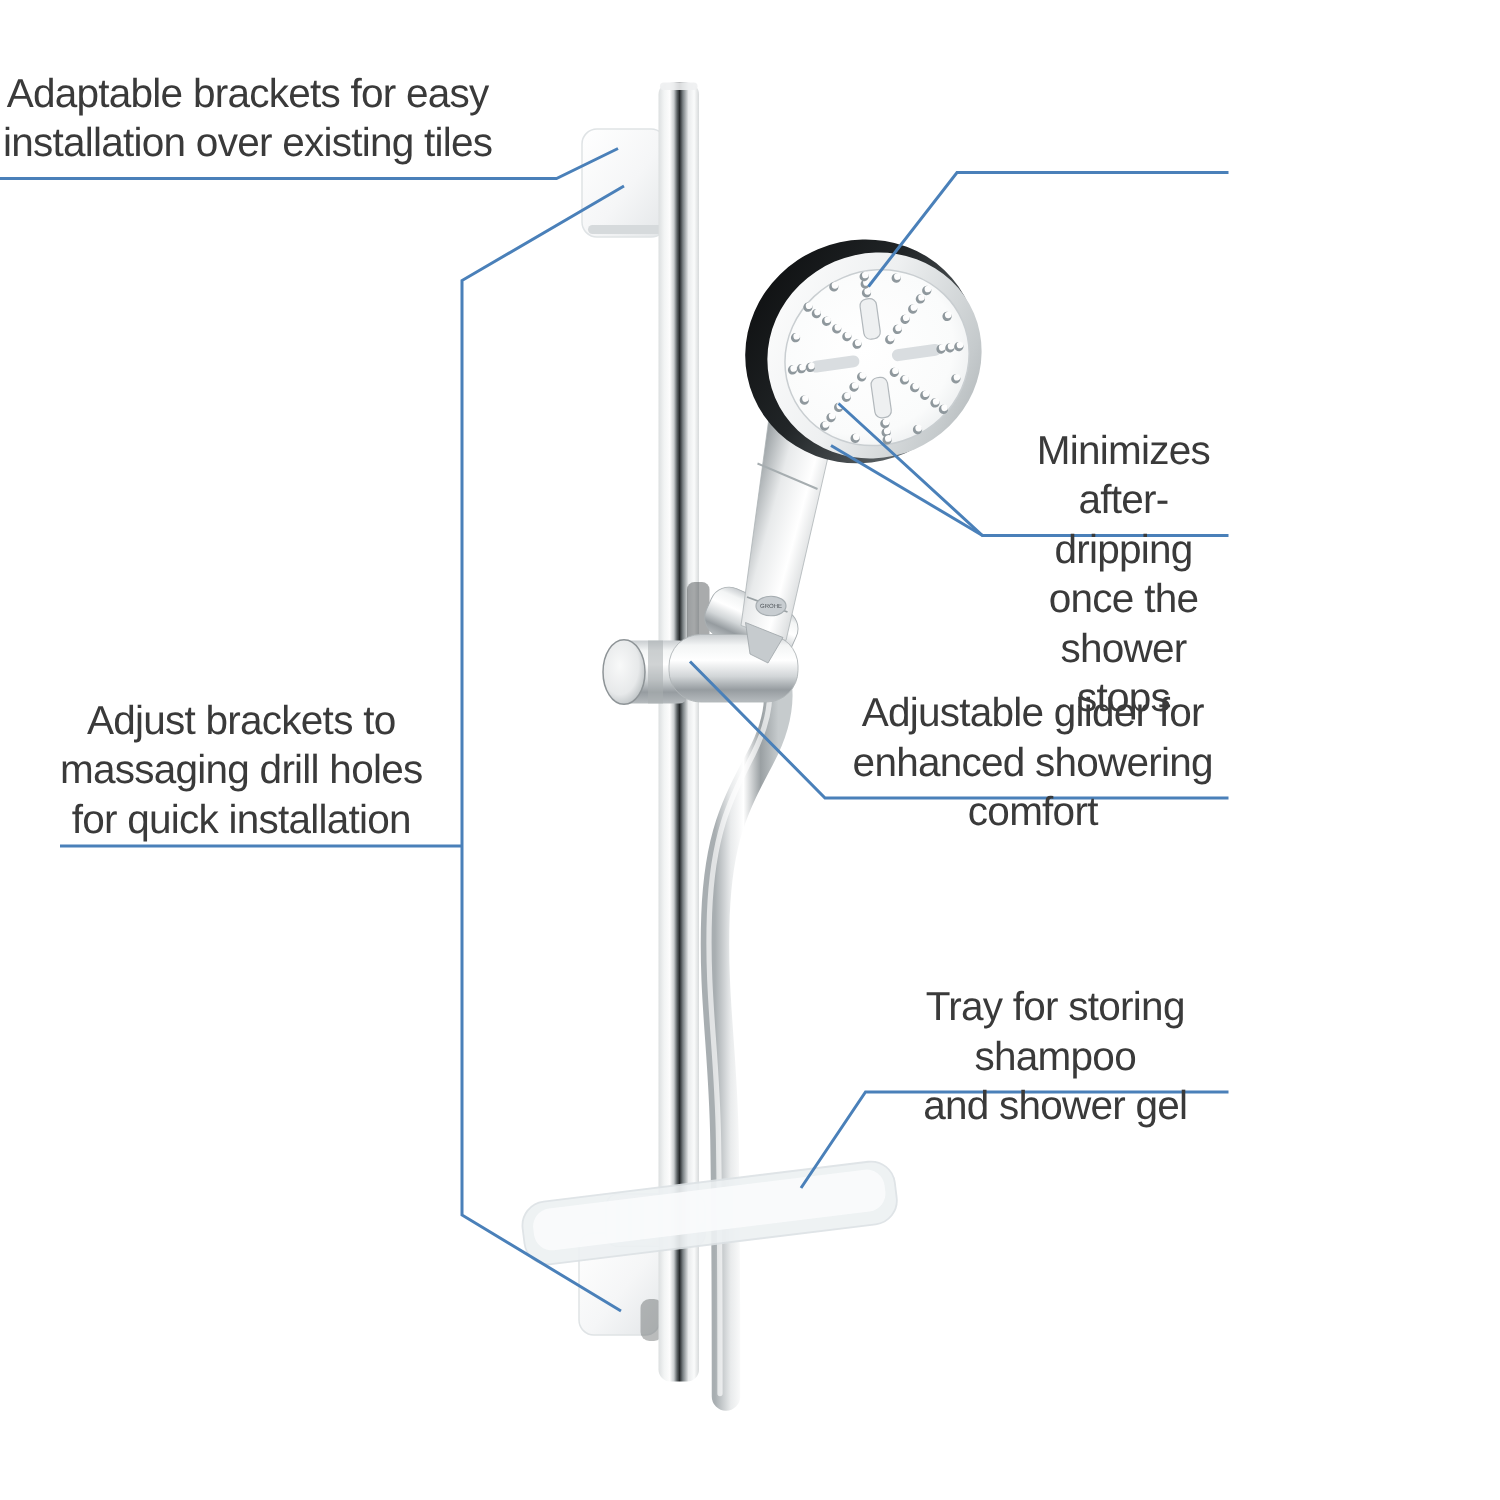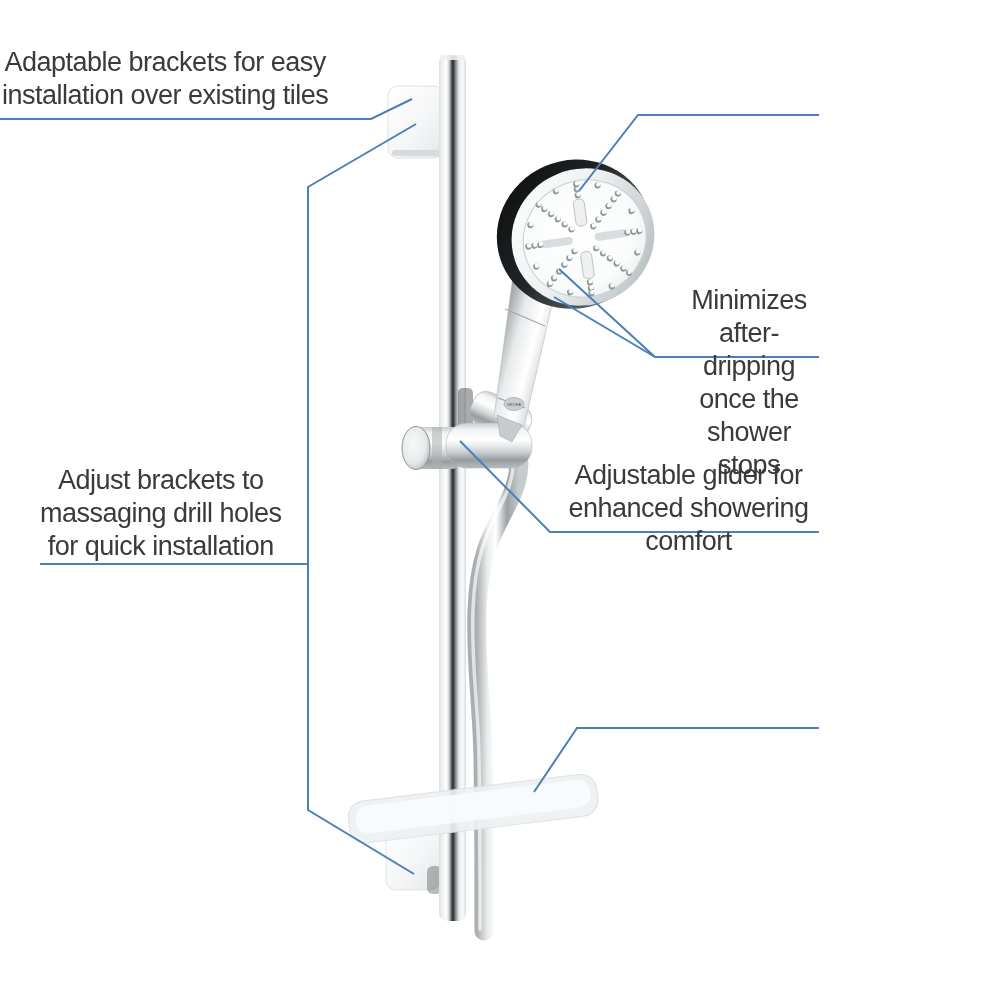--- a/index.html
+++ b/index.html
@@ -247,13 +247,15 @@
 
   <div class="ann" style="left:2px;top:46px;">Adaptable brackets for easy
 installation over existing tiles</div>
   <div class="ann" style="left:679px;top:284px;">Minimizes after-dripping
 once the shower stops</div>
   <div class="ann" style="left:40px;top:464px;">Adjust brackets to
 massaging drill holes
 for quick installation</div>
   <div class="ann" style="left:558px;top:459px;">Adjustable glider for
 enhanced showering comfort</div>
+  <div class="ann" style="left:588px;top:655px;">Tray for storing shampoo
+and shower gel</div>
 </div>
 
 </body></html>

